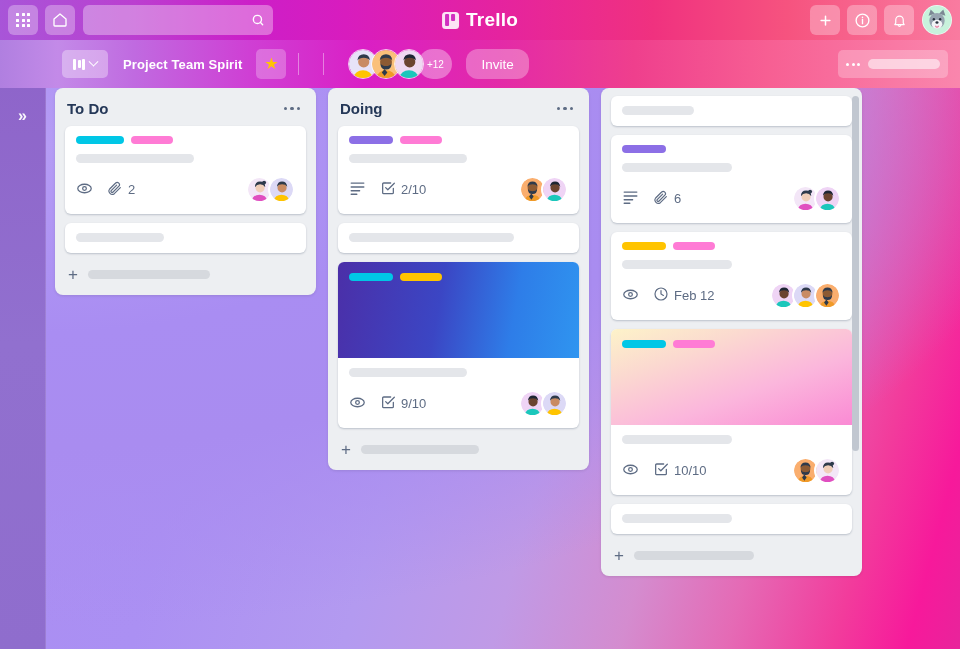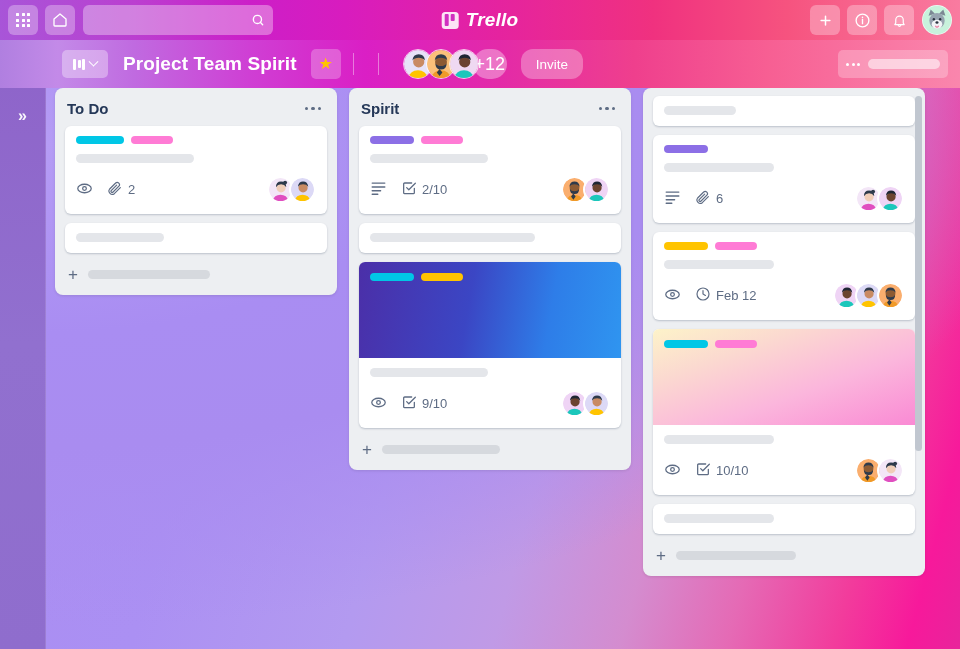--- a/index.html
+++ b/index.html
@@ -10,21 +10,21 @@
   }
   body { position: relative; background: #fff; }
 
   
   .topbar {
     position: absolute; left: 0; top: 0; width: 960px; height: 40px;
     background: linear-gradient(90deg,
         #a855d8 0%, #bb3fd0 14%, #cc1fc8 26%,
         #d81cbe 36%, #e5239f 52%, #f0317f 68%,
         #f6537f 82%, #f97ba0 100%);
-    display: flex; align-items: center; padding: 0 8px; z-index: 20; font-style: italic;
+    display: flex; align-items: center; padding: 0 8px; z-index: 20;
   }
   .tb-btn {
     width: 30px; height: 30px; border-radius: 6px;
     background: rgba(255,255,255,0.30);
     display: flex; align-items: center; justify-content: center;
     flex: 0 0 auto; cursor: pointer;
   }
   .tb-btn + .tb-btn { margin-left: 7px; }
   .grid-dots { display: grid; grid-template-columns: repeat(3,3px); gap: 2.5px; }
   .grid-dots i { width: 3px; height: 3px; background: #fff; display: block; border-radius: .5px; }
@@ -68,21 +68,21 @@
     background: rgba(255,255,255,0.34);
     display: flex; align-items: center; justify-content: center; gap: 5px;
     cursor: pointer;
   }
   .cols-ico { display: flex; gap: 1.5px; }
   .cols-ico i { width: 3px; height: 11px; background: #fff; border-radius: 1px; display: block; }
   .cols-ico i:nth-child(2) { height: 8px; align-self: center; }
   .chev { width: 7px; height: 7px; border-right: 1.8px solid #fff; border-bottom: 1.8px solid #fff;
           transform: rotate(45deg) translate(-2px,-2px); }
   .board-title {
-    margin-left: 15px; color: #fff; font-size: 19px; font-weight: bold;
+    margin-left: 15px; color: #fff; font-size: 13px; font-weight: bold;
     letter-spacing: .1px; white-space: nowrap;
   }
   .star-btn {
     width: 30px; height: 30px; border-radius: 5px; margin-left: 14px;
     background: rgba(255,255,255,0.26);
     display: flex; align-items: center; justify-content: center; cursor: pointer;
     font-size: 16px; color: #FFC400; line-height: 1;
   }
   .vdiv { width: 1px; height: 22px; background: rgba(255,255,255,.4); margin: 0 12px; }
   .pill-btn {
@@ -92,21 +92,21 @@
   }
   .members { display: flex; align-items: center; margin-left: 12px; }
   .member-av {
     width: 30px; height: 30px; border-radius: 50%; position: relative;
     overflow: hidden; margin-left: -7px; border: 1.5px solid rgba(255,255,255,.75);
     cursor: pointer;
   }
   .member-av:first-child { margin-left: 0; }
   .plus-count {
     width: 34px; height: 30px; border-radius: 15px; margin-left: -6px;
-    background: rgba(255,255,255,0.35); color: #fff; font-size: 18px;
+    background: rgba(255,255,255,0.35); color: #fff; font-size: 10px;
     display: flex; align-items: center; justify-content: center; cursor: pointer;
   }
   .invite-btn { margin-left: 14px; border-radius: 12px; }
   .bb-right { margin-left: auto; display: flex; align-items: center; padding-right: 12px; }
   .bb-menu {
     width: 110px; height: 28px; border-radius: 5px; background: rgba(255,255,255,0.26);
     display: flex; align-items: center; padding: 0 8px; gap: 8px; cursor: pointer;
   }
   .dots3 { display: flex; gap: 2.5px; }
   .dots3 i { width: 3px; height: 3px; border-radius: 50%; background: #fff; display: block; }
@@ -137,21 +137,21 @@
       radial-gradient(150% 120% at 0% 10%, #b59cf5 0%, #a98df2 28%, #a98cf0 45%, rgba(169,140,240,0) 72%),
       linear-gradient(105deg,
         #a98df2 0%, #ab90f3 22%, #b39af0 42%,
         #c09ae6 56%, #d48ccf 68%, #e56ab5 78%,
         #f23c9c 88%, #f7199b 95%, #e8249b 100%);
     overflow: hidden;
   }
   .lists { display: flex; gap: 12px; padding: 0px 0 0 9px; align-items: flex-start; }
 
   .list {
-    width: 282px; background: #EDEFF2; border-radius: 8px;
+    width: 261px; background: #EDEFF2; border-radius: 8px;
     padding: 8px 10px 10px 10px; flex: 0 0 auto;
     box-shadow: 0 1px 3px rgba(0,0,0,.10);
   }
   .list-head { display: flex; align-items: center; padding: 4px 2px 9px 2px; }
   .list-title { font-size: 15px; font-weight: bold; color: #253858; flex: 1; }
   .list-dots { display: flex; gap: 3px; cursor: pointer; padding: 4px; }
   .list-dots i { width: 3.5px; height: 3.5px; border-radius: 50%; background: #5E6C84; display: block; }
 
   .card {
     background: #fff; border-radius: 6px; margin-bottom: 9px;
@@ -388,21 +388,21 @@
             </div>
           </div>
         </div>
         <div class="add-row">
           <span class="plus-ico">+</span>
           <span class="add-skel" style="width:122px"></span>
         </div>
       </div>
       <div class="list">
         <div class="list-head">
-      <div class="list-title">Spirit</div>
+      <div class="list-title">Doing</div>
       <div class="list-dots">
             <i></i>
             <i></i>
             <i></i>
           </div>
     </div>
         <div class="list-scroll">
           <div class="card">
 
             <div class="card-body">

